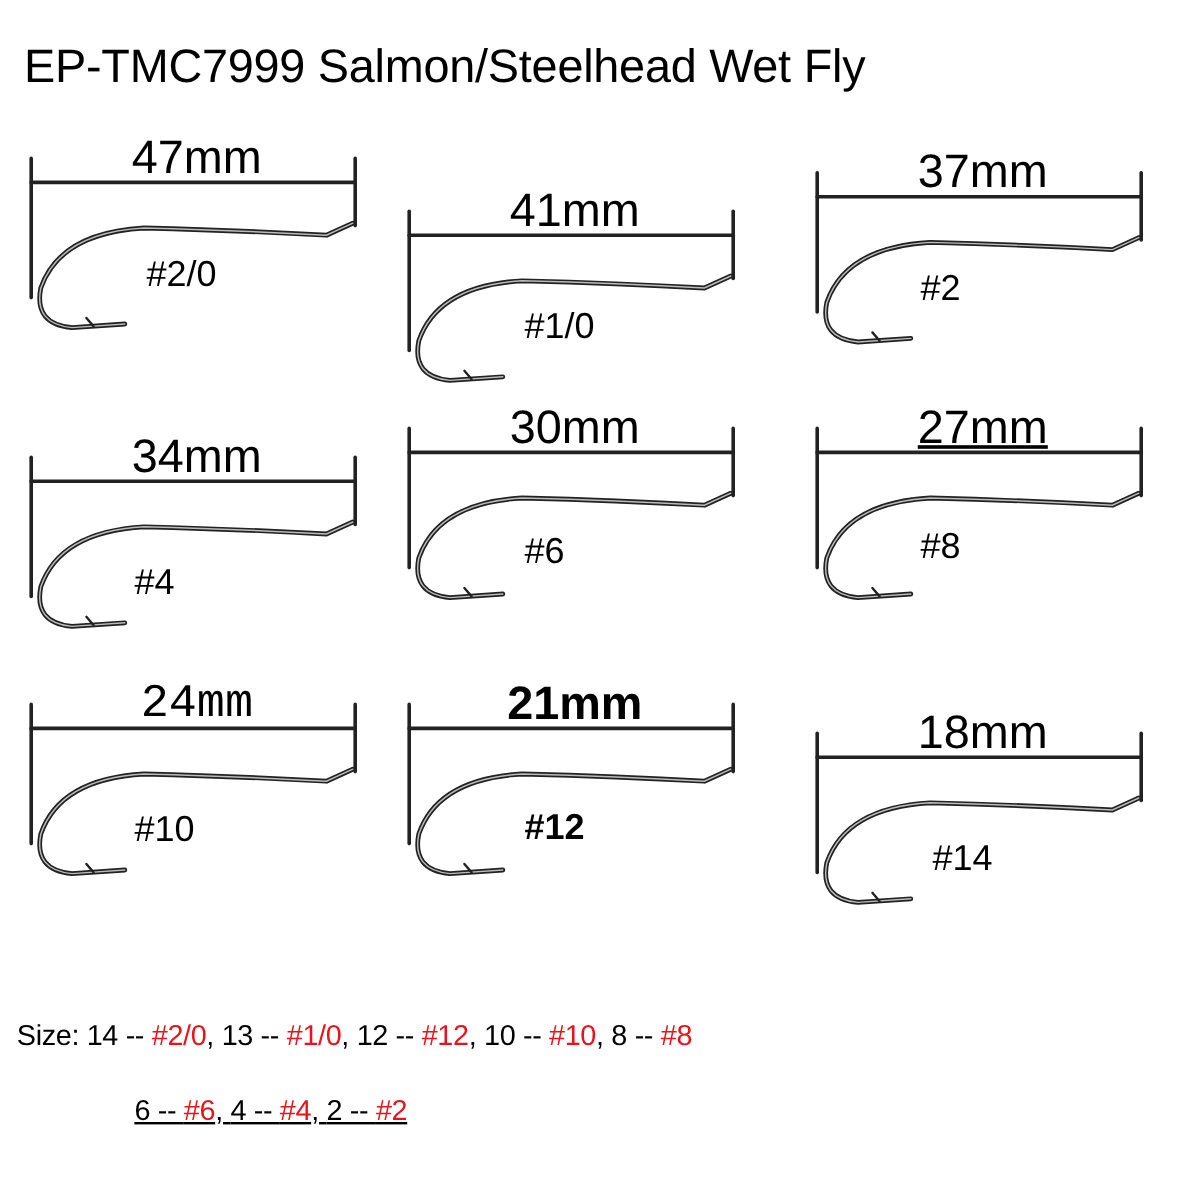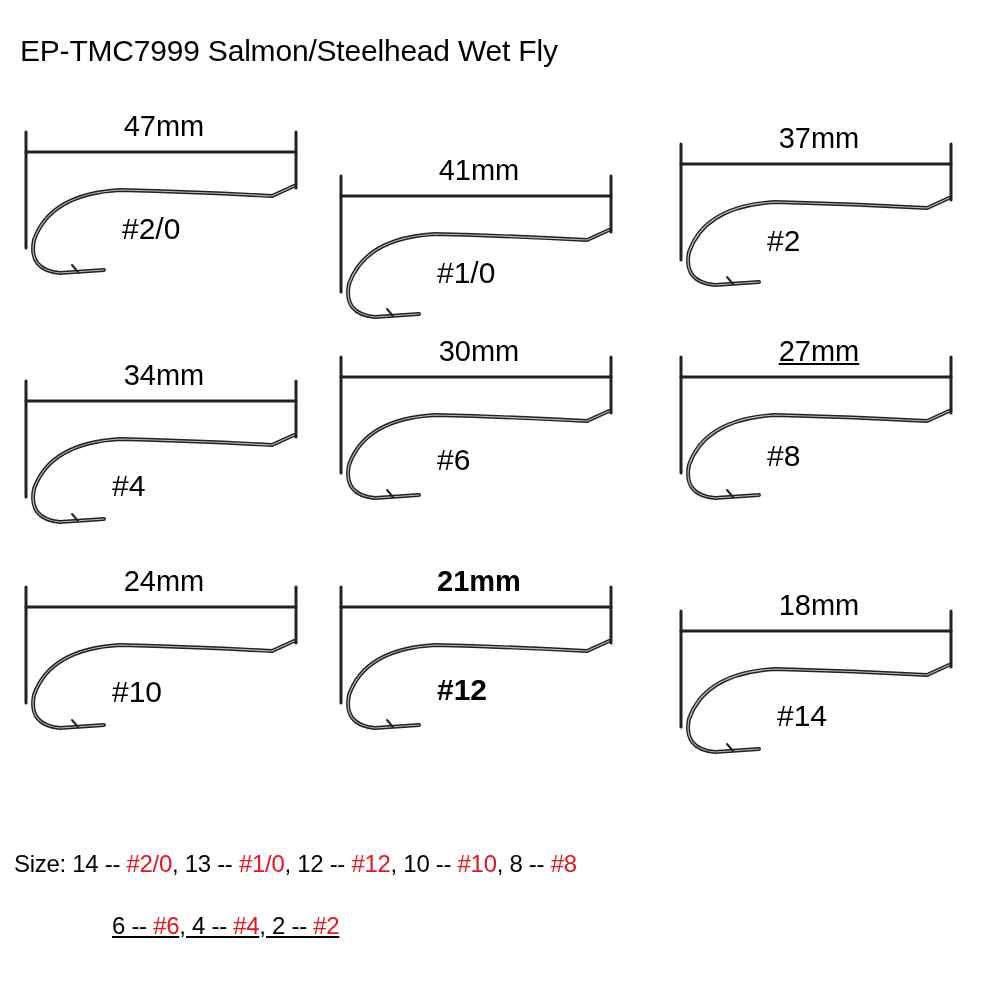--- a/index.html
+++ b/index.html
@@ -1,20 +1,20 @@
 <!DOCTYPE html>
 <html><head>
 <meta charset="utf-8">
 <style>
   html,body{margin:0;padding:0;background:#fff;}
   body{width:1000px;height:1000px;position:relative;overflow:hidden;font-family:"Liberation Sans",sans-serif;color:#000;}
-  .title{position:absolute;left:20px;top:34px;font-size:30px;letter-spacing:-0.2px;}
+  .title{position:absolute;left:20px;top:34px;font-size:39px;letter-spacing:-0.2px;}
   .cell{position:absolute;width:300px;height:190px;}
   .hook{position:absolute;left:0;top:0;}
-  .dim{position:absolute;top:0;width:280px;text-align:center;font-size:29px;}
+  .dim{position:absolute;top:0;width:280px;text-align:center;font-size:39px;}
   .num{position:absolute;font-size:30px;}
   .sizes{position:absolute;font-size:24px;letter-spacing:-0.3px;}
   .red{color:#e8141b;}
 </style>
 </head>
 <body>
 
 <div class="title">EP-TMC7999 Salmon/Steelhead Wet Fly</div>
 
 <div id="grid">
@@ -106,21 +106,21 @@
     <svg class="hook" width="300" height="190" viewBox="0 0 300 190">
       <g stroke="#222" fill="none" stroke-linecap="round">
         <line x1="26" y1="22" x2="26" y2="138" stroke-width="3"></line>
         <line x1="26" y1="42" x2="296" y2="42" stroke-width="3"></line>
         <line x1="296" y1="22" x2="296" y2="78" stroke-width="3"></line>
         <path d="M294 76 L272 86 Q200 82 120 80 Q50 84 34 130 Q28 160 60 163 L104 160" stroke-width="4"></path>
         <path d="M294 76 L272 86 Q200 82 120 80 Q50 84 34 130 Q28 160 60 163 L104 160" stroke="#bbb" stroke-width="1.2"></path>
         <path d="M72 155 L78 162" stroke-width="2"></path>
       </g>
     </svg>
-    <div class="dim" style="left: 24px;">24mm</div>
+    <div class="dim" style="left: 24px; font-family: Liberation Mono, monospace;">24mm</div>
     <div class="num" style="left: 112px; top: 110px;">#10</div>
   </div>
     <div class="cell" style="left: 315px; top: 565px; font-weight: bold;">
     <svg class="hook" width="300" height="190" viewBox="0 0 300 190">
       <g stroke="#222" fill="none" stroke-linecap="round">
         <line x1="26" y1="22" x2="26" y2="138" stroke-width="3"></line>
         <line x1="26" y1="42" x2="296" y2="42" stroke-width="3"></line>
         <line x1="296" y1="22" x2="296" y2="78" stroke-width="3"></line>
         <path d="M294 76 L272 86 Q200 82 120 80 Q50 84 34 130 Q28 160 60 163 L104 160" stroke-width="4"></path>
         <path d="M294 76 L272 86 Q200 82 120 80 Q50 84 34 130 Q28 160 60 163 L104 160" stroke="#bbb" stroke-width="1.2"></path>

